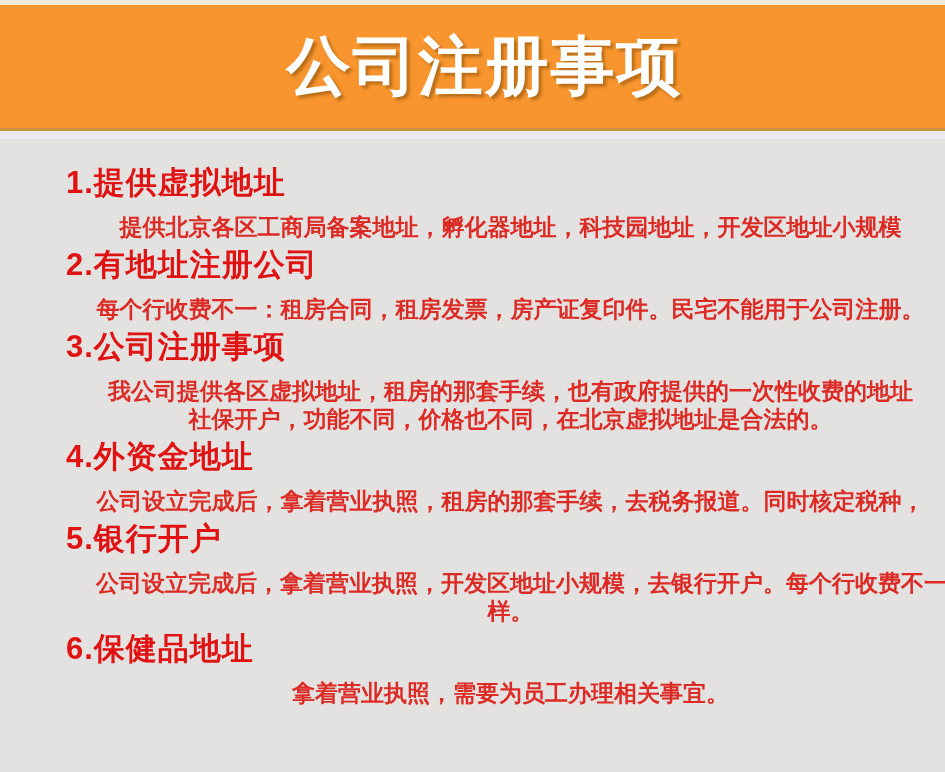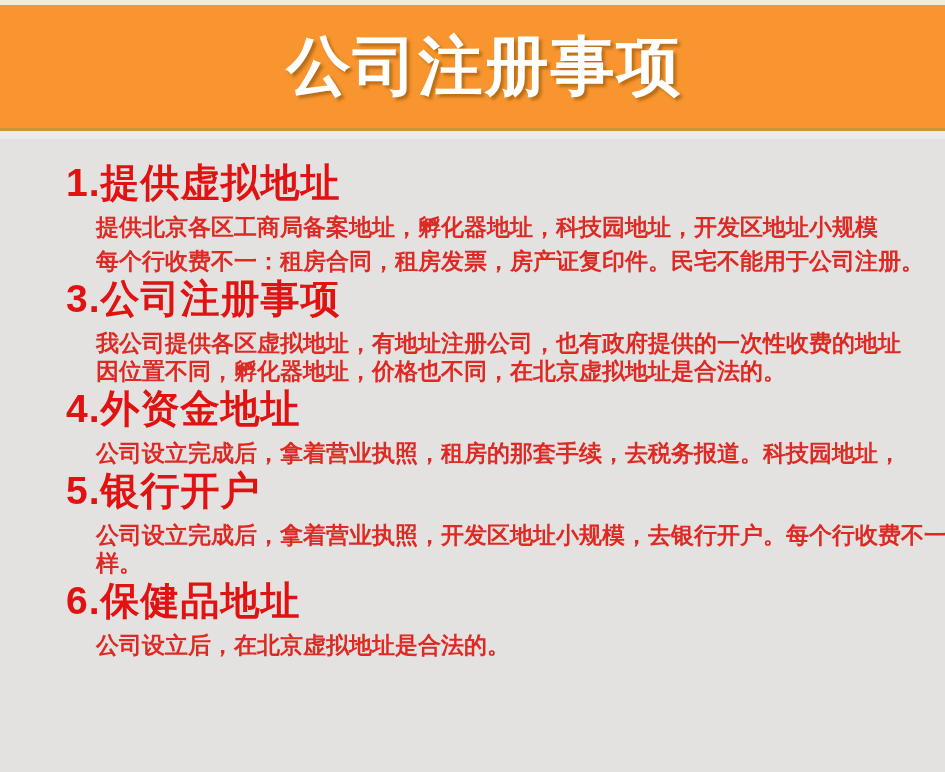--- a/index.html
+++ b/index.html
@@ -51,36 +51,37 @@
     height: 8px;
     background: var(--c-strip);
   }
   .content {
     padding: 26px 20px 0 66px;
   }
   .section {
     margin-bottom: 6px;
   }
   .section-heading {
-    font-size: 39px;
+    font-size: 31px;
     line-height: 36px;
     font-weight: bold;
     color: var(--c-head-red);
     margin-bottom: 12px;
     letter-spacing: 1px;
   }
   .section-body {
     margin-left: 30px;
     font-size: 23px;
     line-height: 28px;
     font-weight: bold;
     color: var(--c-body-red);
   }
   .body-line {
     white-space: nowrap;
+    text-align: center;
   }
 </style>
 </head>
 <body>
 
 <div class="page">
 
   <div class="top-strip"></div>
 
   <div class="header-band">
@@ -92,49 +93,50 @@
   <div class="content">
 
     <div class="section">
       <div class="section-heading"><span>1.</span><span>提供虚拟地址</span></div>
       <div class="section-body">
         <div class="body-line">提供北京各区工商局备案地址，孵化器地址，科技园地址，开发区地址小规模</div>
       </div>
     </div>
 
     <div class="section">
+      <div class="section-heading"><span>2.</span><span>有地址注册公司</span></div>
       <div class="section-body">
         <div class="body-line">每个行收费不一：租房合同，租房发票，房产证复印件。民宅不能用于公司注册。</div>
       </div>
     </div>
 
     <div class="section">
       <div class="section-heading"><span>3.</span><span>公司注册事项</span></div>
       <div class="section-body">
-        <div class="body-line">我公司提供各区虚拟地址，有地址注册公司，也有政府提供的一次性收费的地址</div>
-        <div class="body-line">因位置不同，孵化器地址，价格也不同，在北京虚拟地址是合法的。</div>
+        <div class="body-line">我公司提供各区虚拟地址，租房的那套手续，也有政府提供的一次性收费的地址</div>
+        <div class="body-line">社保开户，功能不同，价格也不同，在北京虚拟地址是合法的。</div>
       </div>
     </div>
 
     <div class="section">
       <div class="section-heading"><span>4.</span><span>外资金地址</span></div>
       <div class="section-body">
-        <div class="body-line">公司设立完成后，拿着营业执照，租房的那套手续，去税务报道。科技园地址，</div>
+        <div class="body-line">公司设立完成后，拿着营业执照，租房的那套手续，去税务报道。同时核定税种，</div>
       </div>
     </div>
 
     <div class="section">
       <div class="section-heading"><span>5.</span><span>银行开户</span></div>
       <div class="section-body">
         <div class="body-line">公司设立完成后，拿着营业执照，开发区地址小规模，去银行开户。每个行收费不一</div>
         <div class="body-line">样。</div>
       </div>
     </div>
 
     <div class="section">
       <div class="section-heading"><span>6.</span><span>保健品地址</span></div>
       <div class="section-body">
-        <div class="body-line">公司设立后，在北京虚拟地址是合法的。</div>
+        <div class="body-line">拿着营业执照，需要为员工办理相关事宜。</div>
       </div>
     </div>
 
   </div>
 </div>
 
 </body></html>

